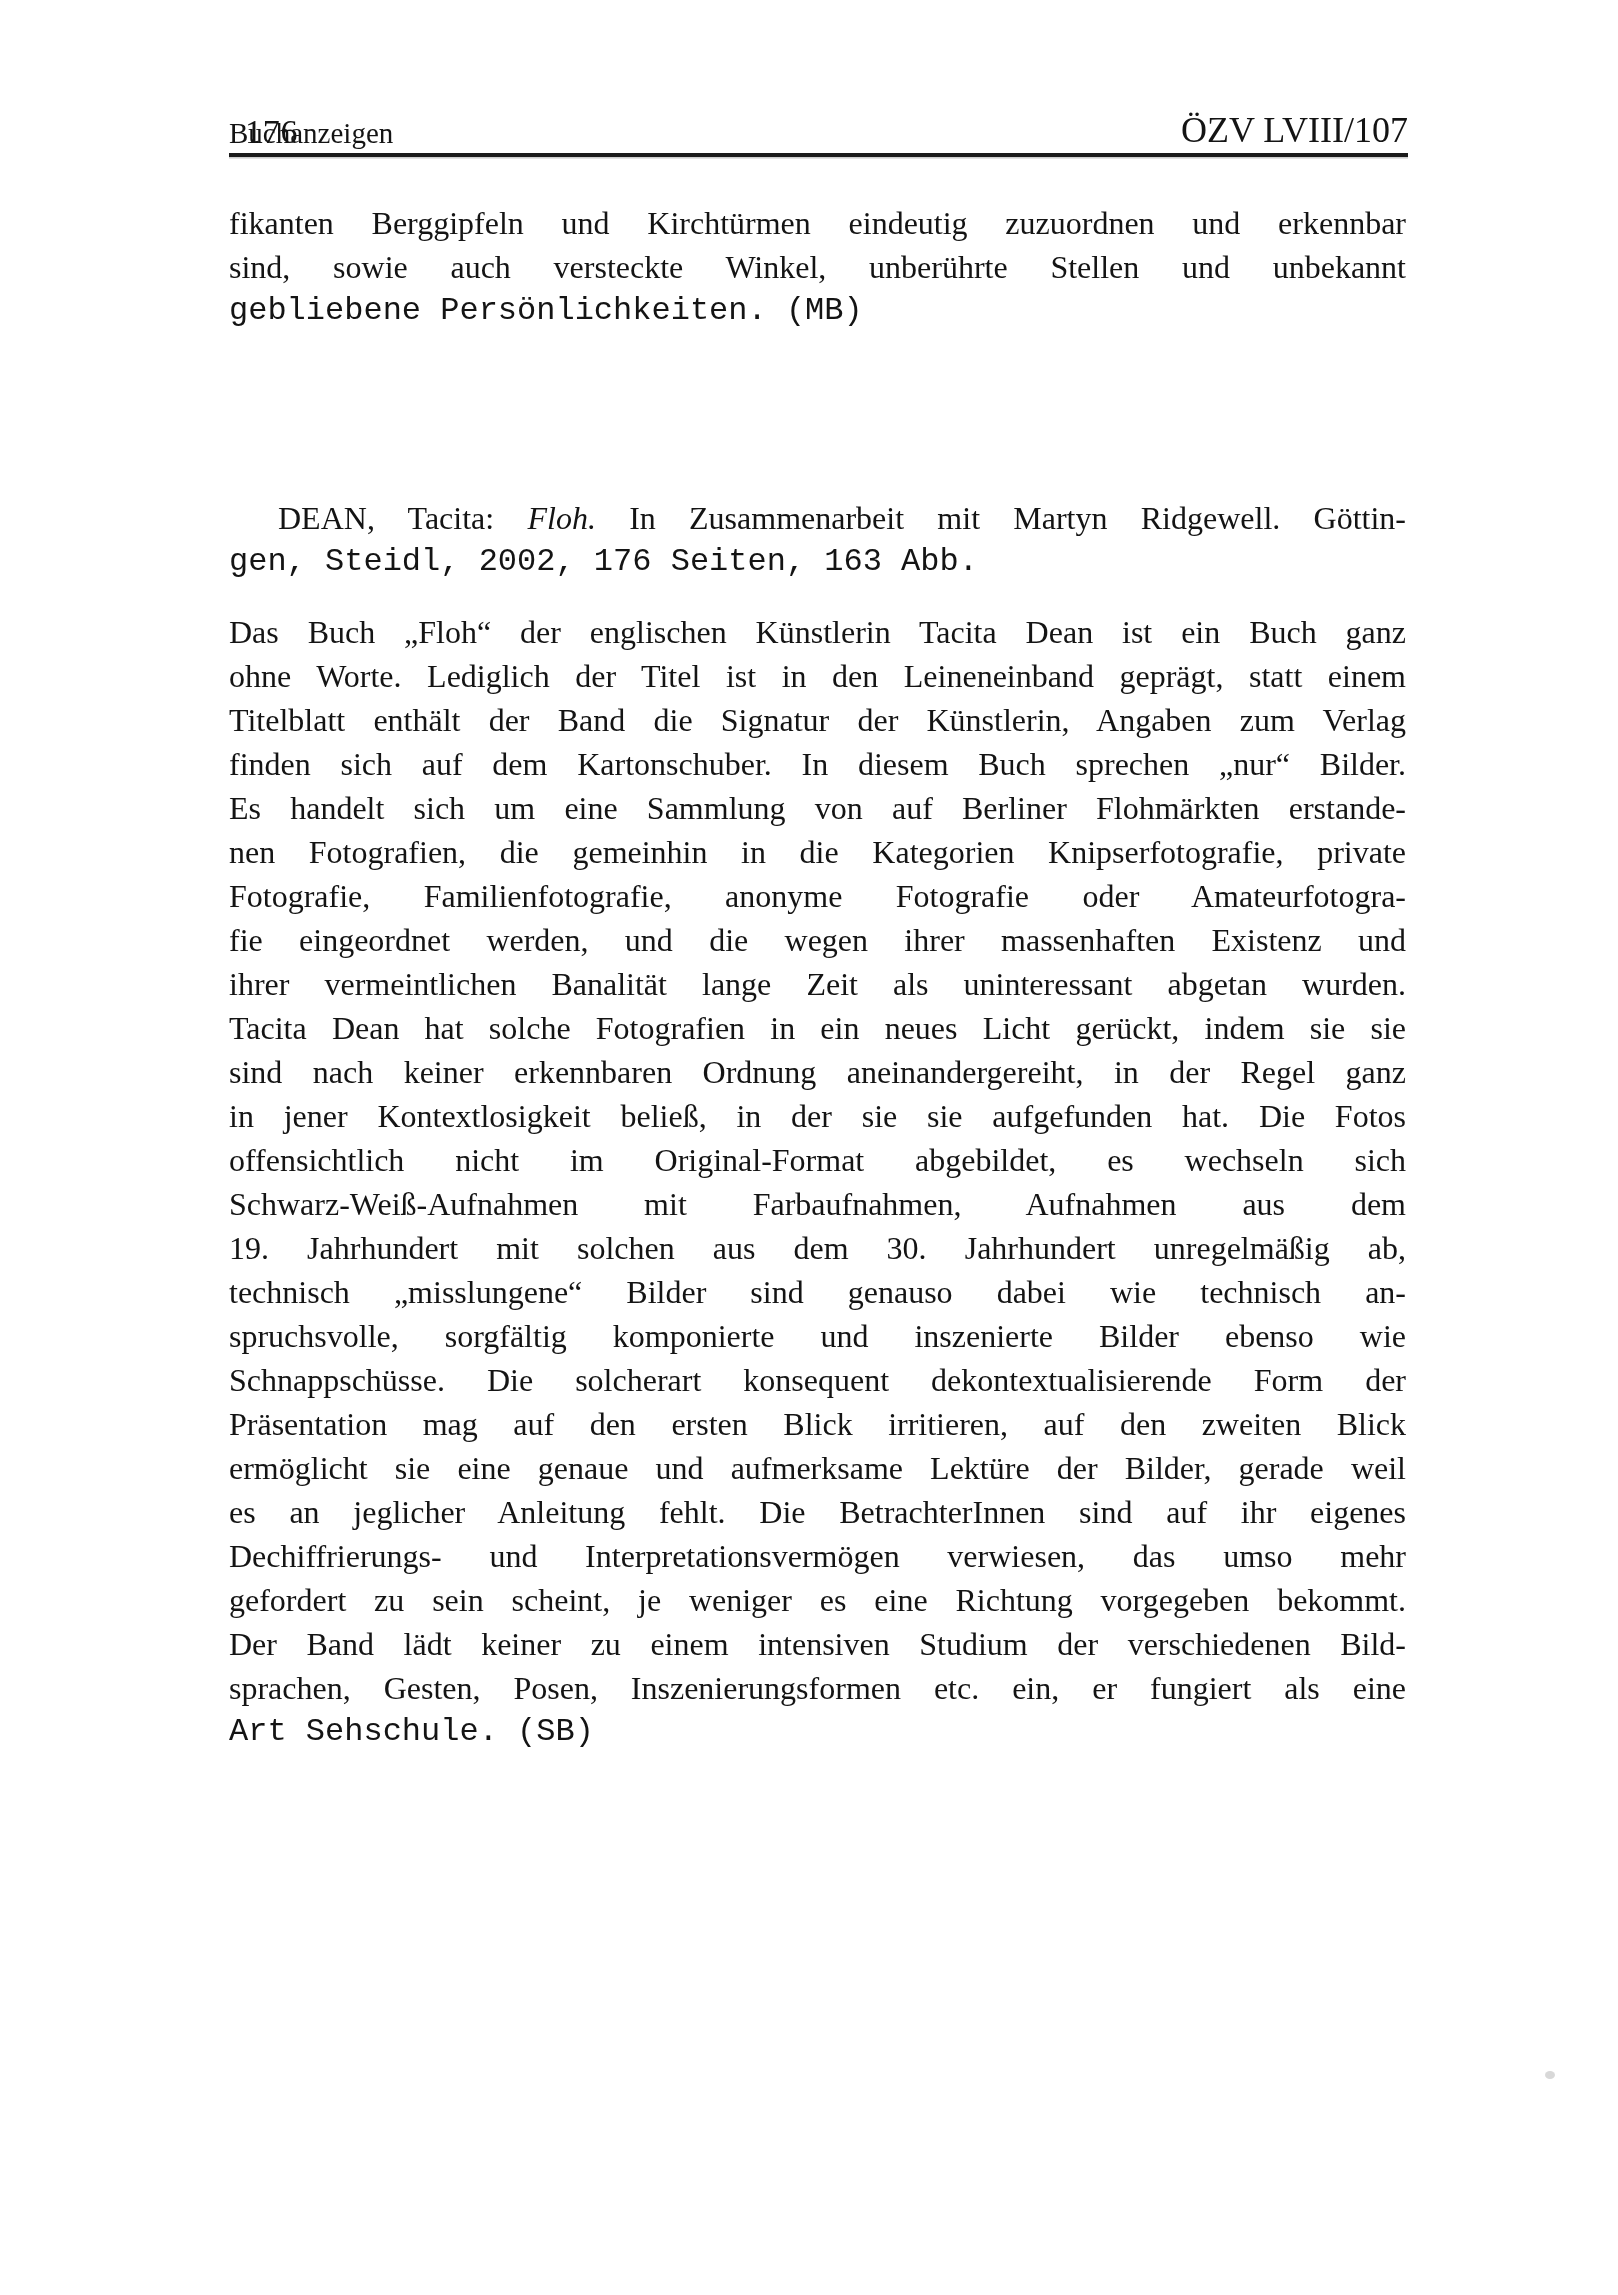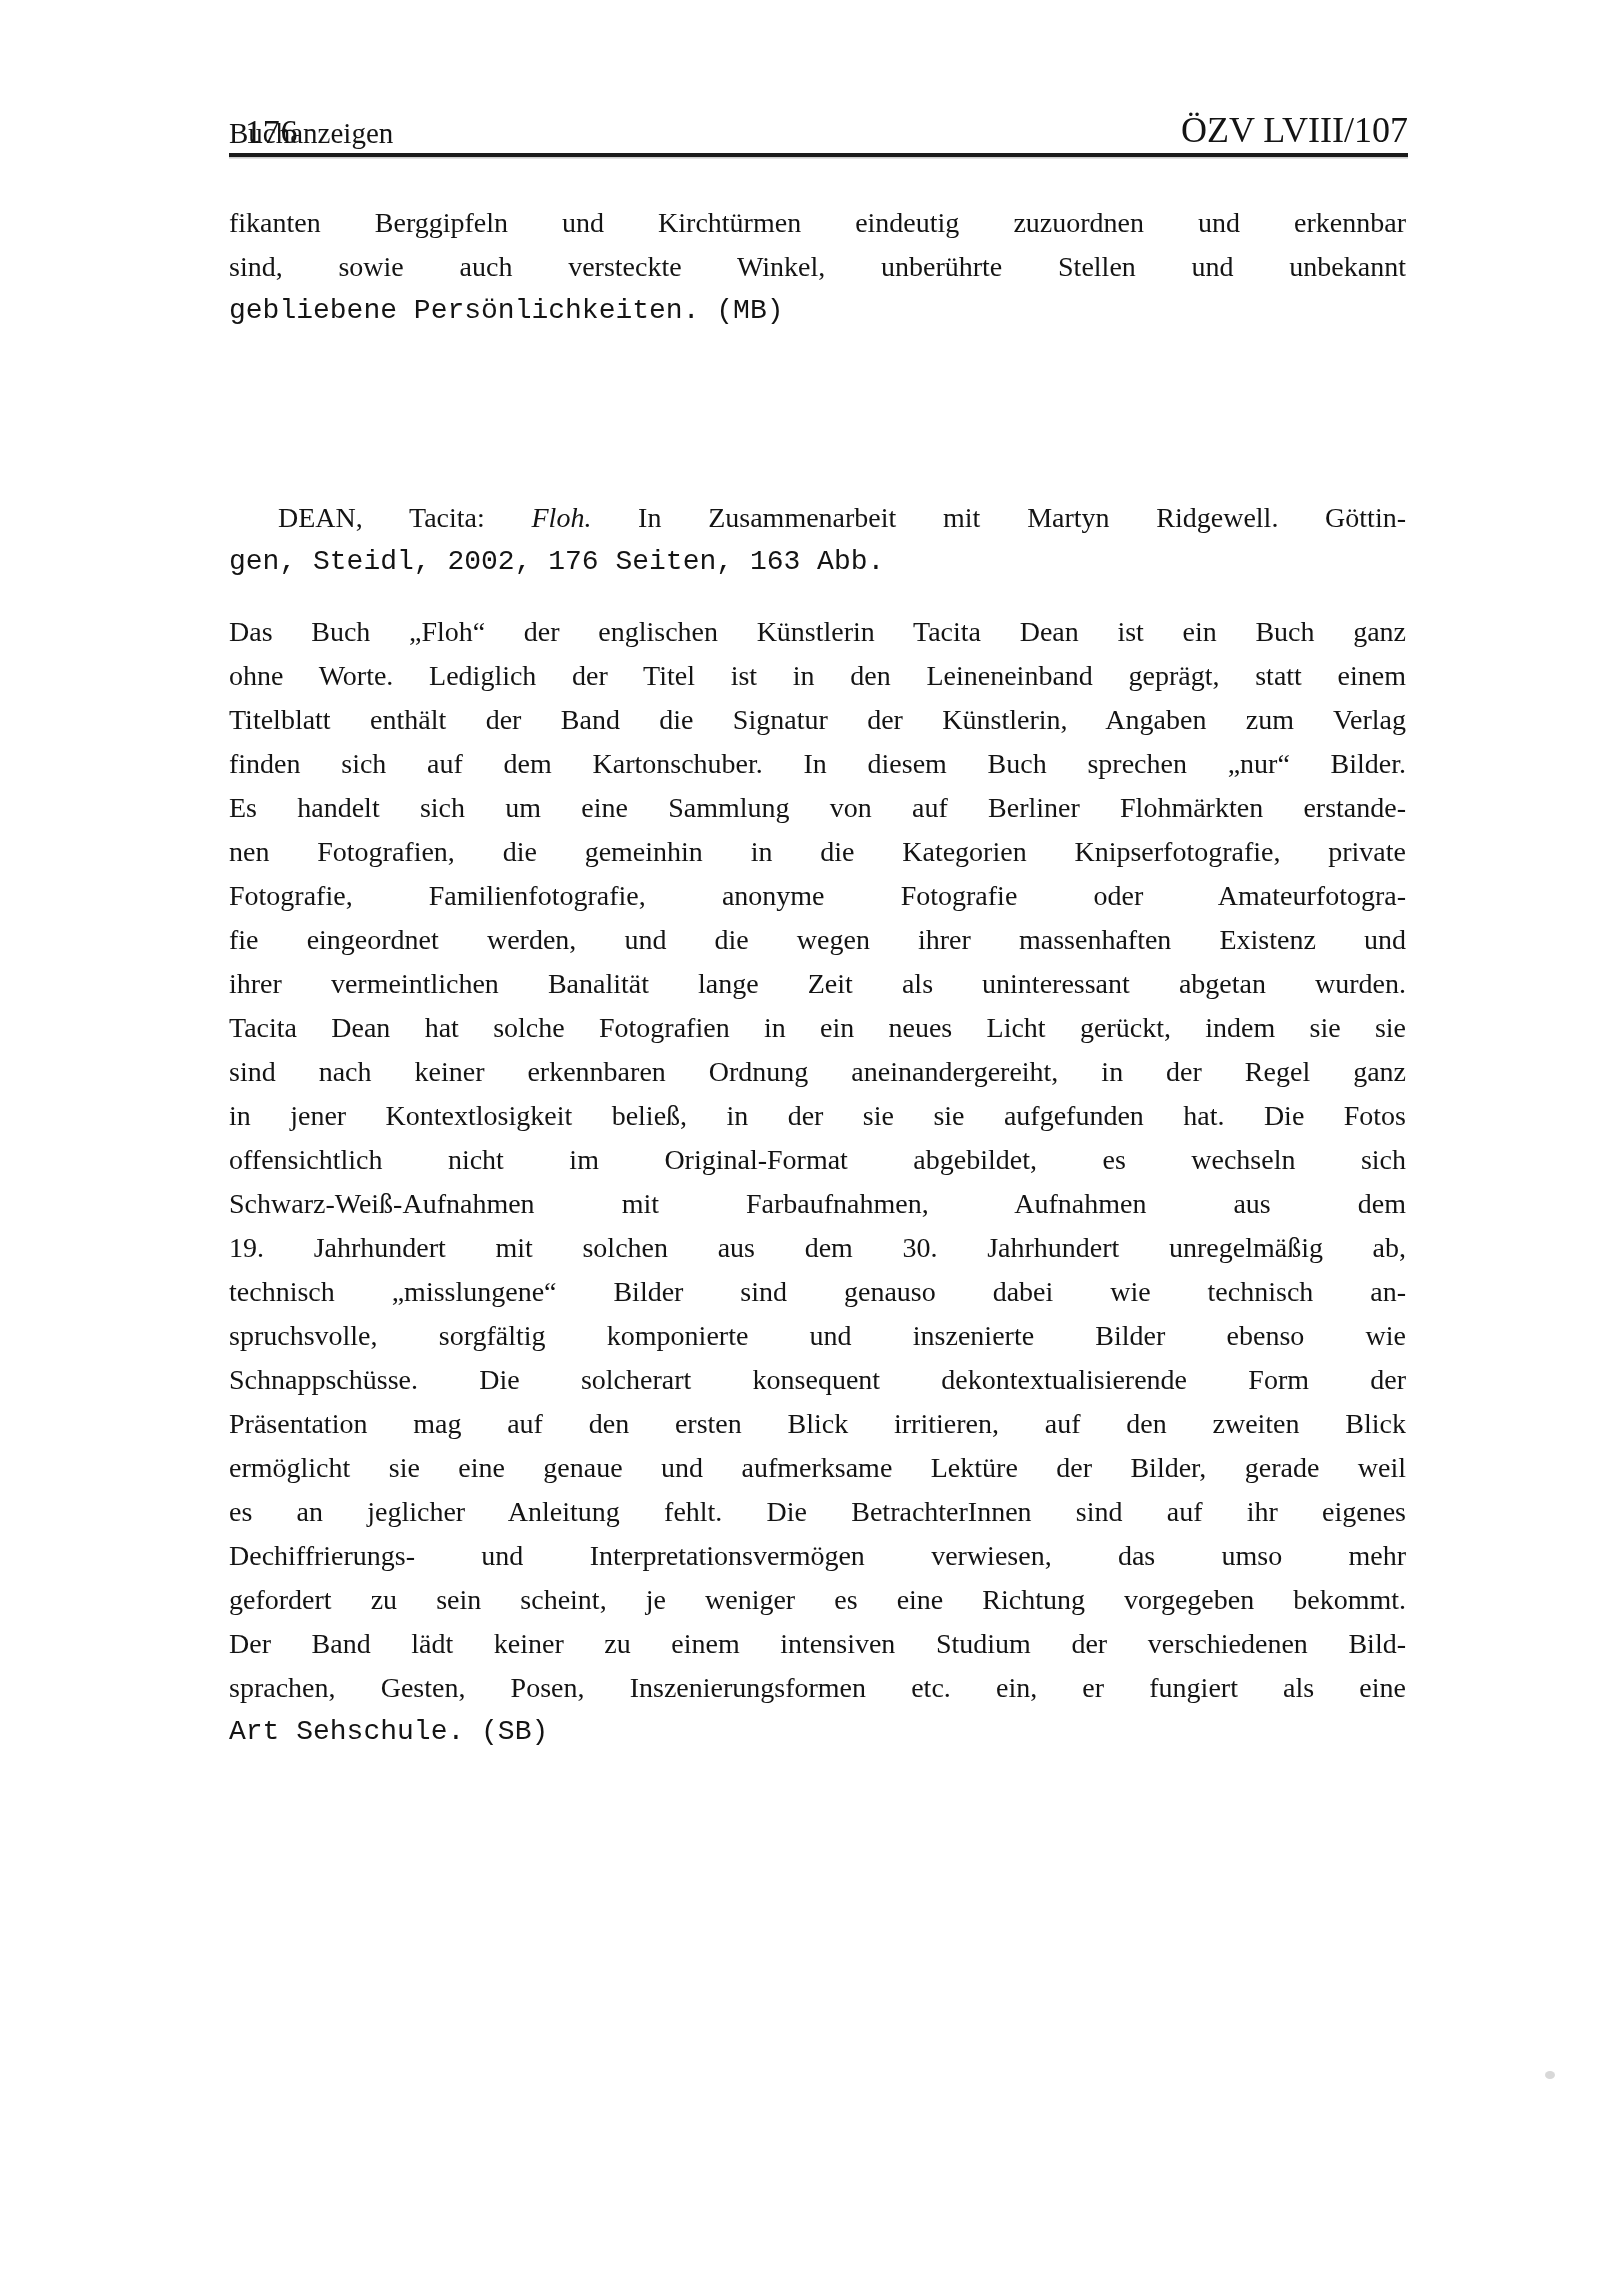--- a/index.html
+++ b/index.html
@@ -57,21 +57,21 @@
     width: 1179px;
     height: 4px;
     background: #1b1b1b;
     box-shadow: 0 1.6px 0 rgba(60,60,60,0.25);
   }
   
   .para {
     position: absolute;
     left: 229px;
     width: 1177px;
-    font-size: 28px;
+    font-size: 32px;
   }
   .para .line {
     height: 44px;
     line-height: 44px;
     text-align: justify;
     text-align-last: justify;
     text-justify: inter-word;
     white-space: normal;
   }
   .para .line.last {

